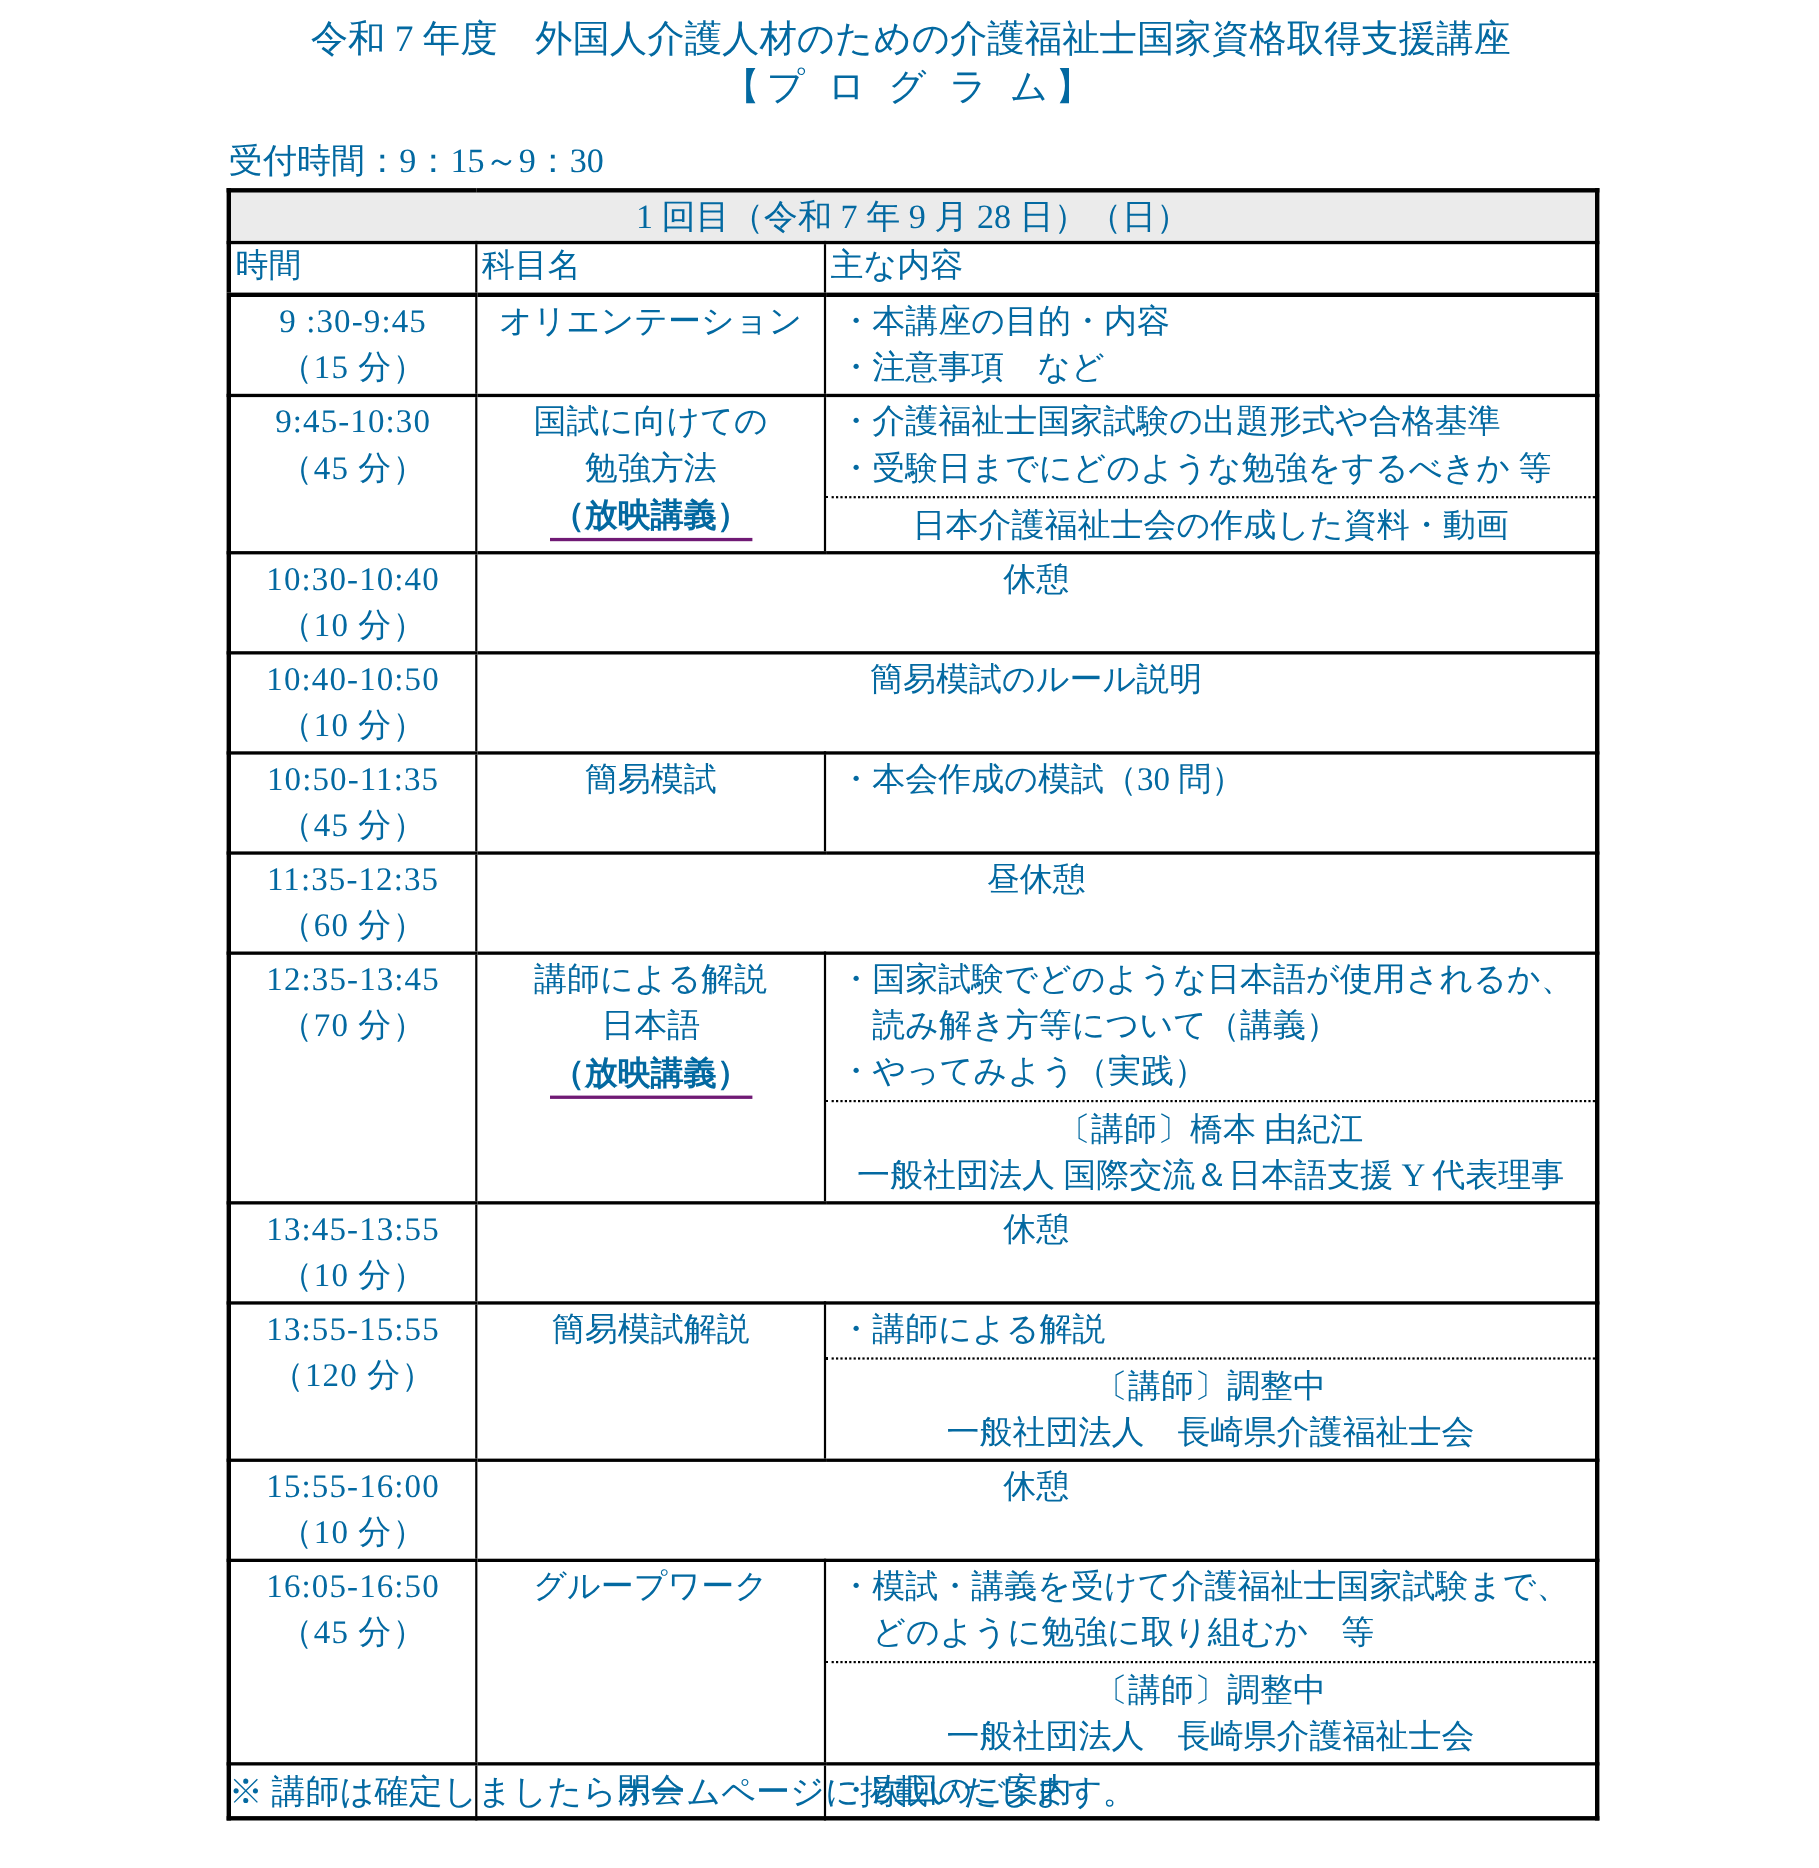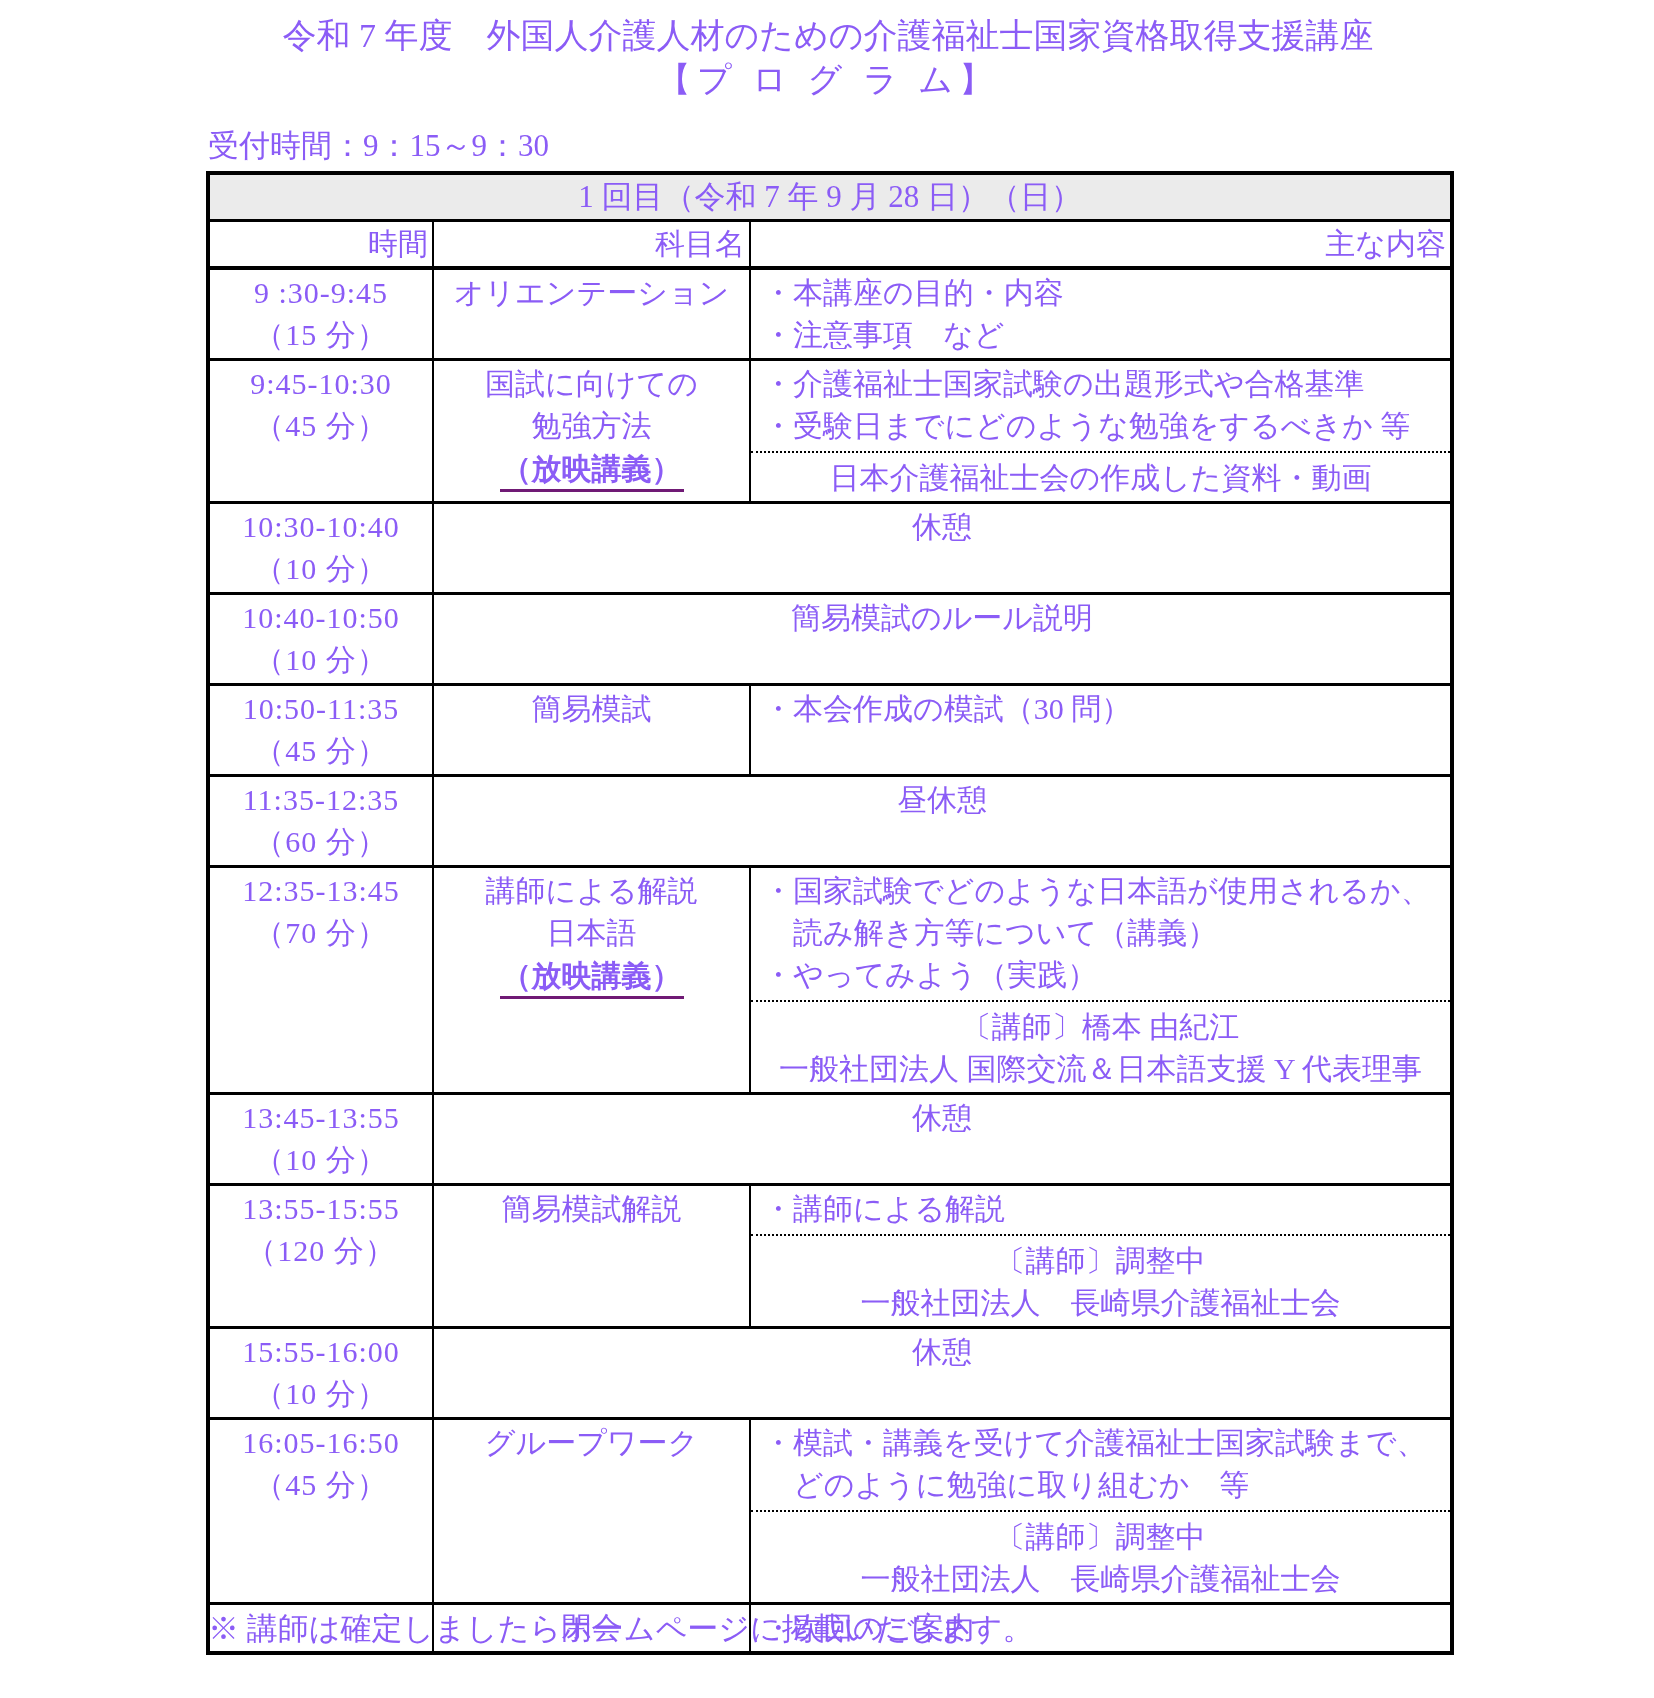--- a/index.html
+++ b/index.html
@@ -1,21 +1,21 @@
 <!DOCTYPE html>
 <html lang="ja"><head>
 <meta charset="utf-8">
 <style>
   html,body{margin:0;padding:0;background:#ffffff;}
   .page{
     position:relative;
     width:1654px;height:1698px;
     background:#ffffff;
     font-family:"Liberation Serif","DejaVu Serif",serif;
-    color:#8b5cf6;
+    color:#0369a1;
     border-radius:20px;
   }
   .title1{
     position:absolute;top:14px;left:206px;width:1244px;
     text-align:center;font-size:34px;line-height:44px;
   }
   .title2{
     position:absolute;top:58px;left:206px;width:1244px;
     text-align:center;font-size:34px;line-height:44px;letter-spacing:6px;
   }
@@ -43,24 +43,25 @@
   }
   tr.band td{
     background:#ebebeb;
     text-align:center;
     font-size:31px;
     height:38px;
     padding:1px 4px;
     border-bottom:3px solid #000;
   }
   tr.cols th{
-    text-align:right;
+    text-align:left;
     height:37px;
     padding:1px 4px;
     border-bottom:4px solid #000;
+    font-family:Liberation Mono, monospace;
   }
   td.t{ text-align:center; letter-spacing:1px; }
   td.subj{ text-align:center;margin-top:44px; }
   td.cont{ text-align:left; }
   td.merged{ text-align:center; }
   .emph{
     display:inline-block;
     font-weight:bold;
     border-bottom:3px solid #701a75;
     padding:0 2px 0 2px;

